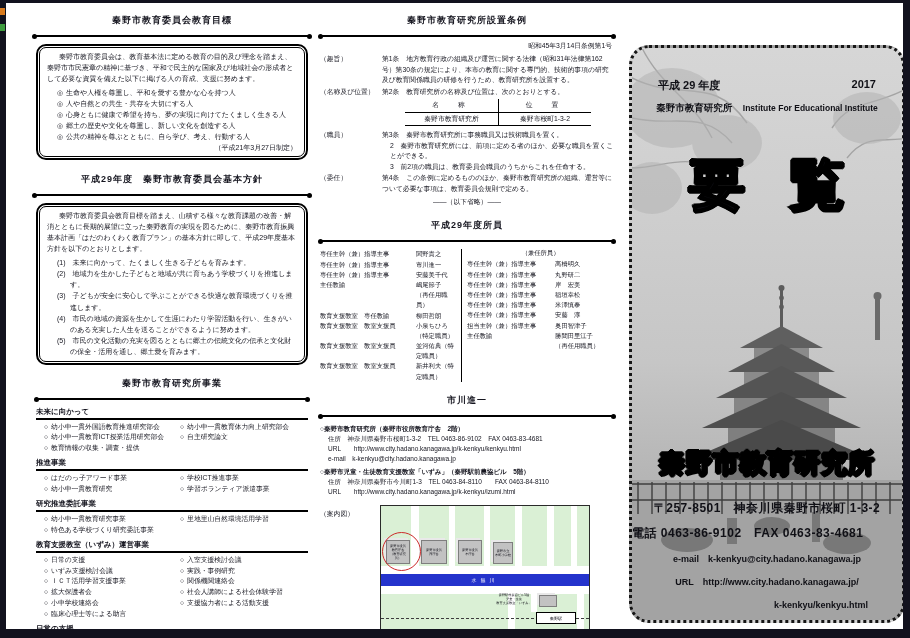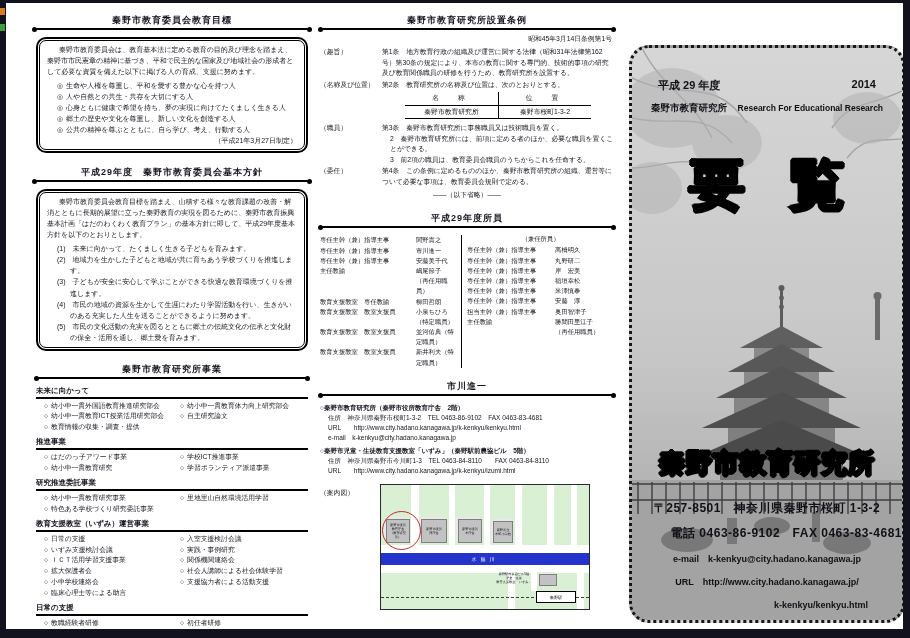--- a/index.html
+++ b/index.html
@@ -12,21 +12,21 @@
   .edge-mark.orange{left:0;top:8px;background:#d97b1e;}
   .edge-mark.green{left:0;top:24px;background:#3f9c3f;}
 
   
   .col{position:absolute;top:14px;}
   .col-left{left:34px;width:276px;}
   .col-mid{left:320px;width:294px;}
 
   
   .sec-title{position:relative;text-align:center;font-weight:bold;font-size:9px;
-             padding-bottom:3px;margin:0 0 7px 0;letter-spacing:1px;}
+             padding-bottom:10px;margin:0 0 7px 0;letter-spacing:1px;}
   .sec-title .line{position:absolute;left:1px;right:1px;bottom:0;height:2px;background:#000;}
   .sec-title .dot{position:absolute;bottom:-2px;width:5px;height:5px;border-radius:50%;background:#000;}
   .sec-title .dl{left:-2px;} .sec-title .dr{right:-2px;}
 
   
   .rbox{position:relative;border:2px solid #000;border-radius:10px;padding:6px 9px 5px 9px;margin:0 2px;}
   .rbox::before{content:"";position:absolute;inset:1px;border:1px solid #000;border-radius:7px;pointer-events:none;}
   .rbox p.intro{margin:0 0 2px 0;font-size:7px;line-height:1.55;text-indent:12px;}
   .blist{list-style:none;margin:0;padding:0 0 0 10px;}
   .blist li{font-size:7px;line-height:1.6;padding-left:13px;text-indent:-13px;}
@@ -100,21 +100,21 @@
   .cv-org{left:0;right:0;top:54px;text-align:center;font-weight:bold;font-size:9.5px;}
   .cv-org .en{font-size:8.5px;margin-left:8px;}
   .cv-title{left:0;right:0;top:100px;display:flex;justify-content:center;gap:52px;
             font-size:56px;font-weight:bold;color:#fff;
             -webkit-text-stroke:2px #000;
             text-shadow:-2px 0 #000,2px 0 #000,0 -2px #000,0 2px #000,-1px -1px #000,1px 1px #000,1px -1px #000,-1px 1px #000;}
   .cv-name{left:0;right:0;top:398px;text-align:center;font-size:26px;font-weight:bold;color:#fff;letter-spacing:1px;
            -webkit-text-stroke:1.5px #000;
            text-shadow:-2px 0 #000,2px 0 #000,0 -2px #000,0 2px #000,-1px -1px #000,1px 1px #000,1px -1px #000,-1px 1px #000;}
   .cv-addr1{left:0;right:0;top:452px;text-align:center;font-weight:bold;font-size:12px;letter-spacing:.5px;}
-  .cv-addr2{left:0;right:0;top:477px;text-align:right;font-weight:bold;font-size:12px;letter-spacing:.5px;}
+  .cv-addr2{left:0;right:0;top:477px;text-align:left;font-weight:bold;font-size:12px;letter-spacing:.5px;}
   .cv-mail{left:0;right:0;top:505px;text-align:center;font-weight:bold;font-size:9px;}
   .cv-url{left:0;right:0;top:528px;text-align:center;font-weight:bold;font-size:9px;}
   .cv-url2{left:0;right:0;top:552px;text-align:right;padding-right:34px;font-weight:bold;font-size:9px;}
 </style>
 </head>
 <body>
 
 <div class="page">
   <div class="frame"></div>
   <div class="edge-mark orange"></div>
@@ -507,25 +507,25 @@
         <ellipse cx="55" cy="492" rx="26" ry="12"></ellipse>
           <ellipse cx="140" cy="478" rx="18" ry="9"></ellipse>
         <ellipse cx="215" cy="495" rx="24" ry="11"></ellipse>
           <rect x="95" y="470" width="10" height="26"></rect>
         <rect x="180" y="464" width="8" height="30"></rect>
       </g>
     </svg>
 
     <div class="ov cv-top">
       <span>平成 29 年度</span>
-      <span>2014</span>
+      <span>2017</span>
     </div>
     <div class="ov cv-org">
       <span>秦野市教育研究所</span>
-      <span class="en">Research For Educational Research</span>
+      <span class="en">Institute For Educational Institute</span>
     </div>
     <div class="ov cv-title">
       <span>要</span>
       <span>覧</span>
     </div>
     <div class="ov cv-name">秦野市教育研究所</div>
     <div class="ov cv-addr1">〒257-8501　神奈川県秦野市桜町 1-3-2</div>
     <div class="ov cv-addr2">電話 0463-86-9102　FAX 0463-83-4681</div>
     <div class="ov cv-mail">e-mail　k-kenkyu@city.hadano.kanagawa.jp</div>
     <div class="ov cv-url2">k-kenkyu/kenkyu.html</div>

